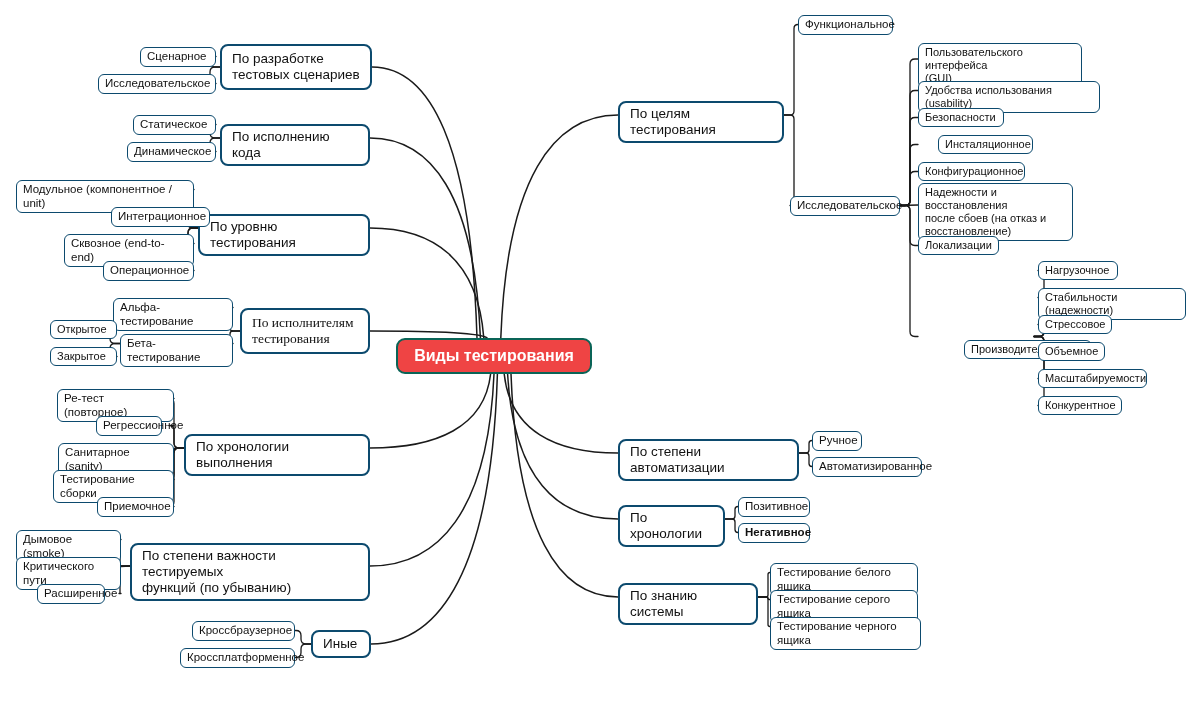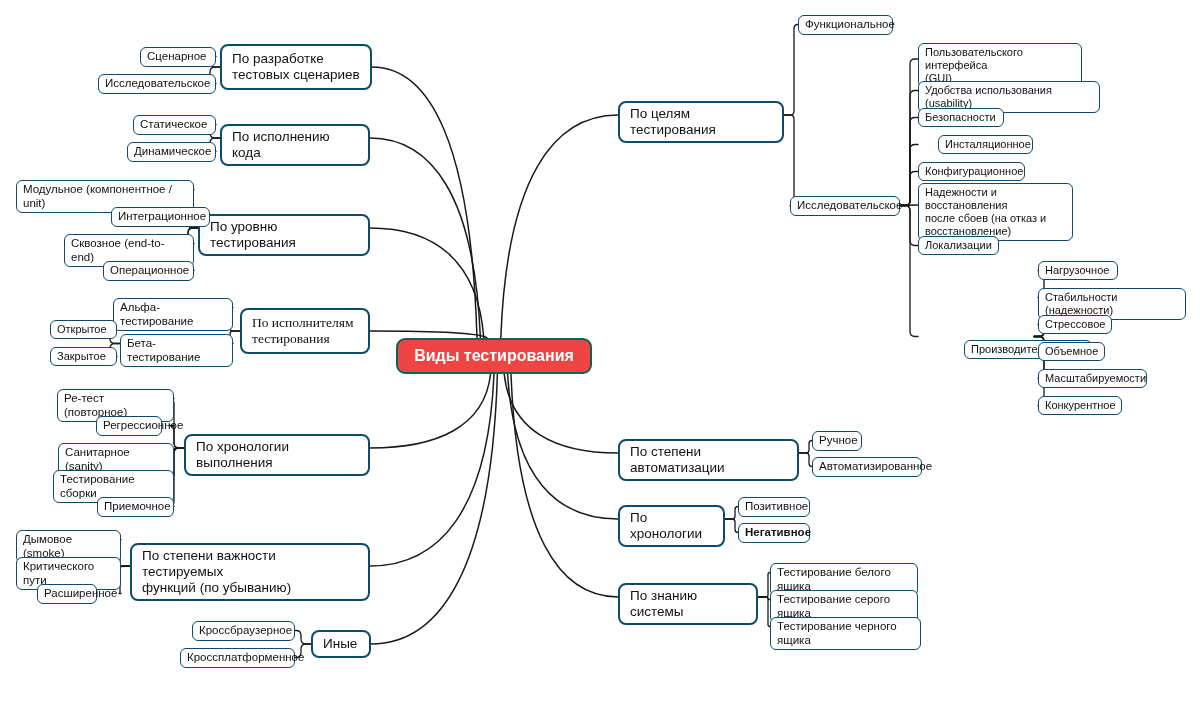--- a/index.html
+++ b/index.html
@@ -145,21 +145,21 @@
       <div class="node lvl1" style="left: 184px; top: 434px; width: 186px; min-height: 28px;">По хронологии выполнения</div>
       <div class="node lvl2" style="left: 57px; top: 389px; width: 117px; min-height: 19px;">Ре-тест (повторное)</div>
       <div class="node lvl2" style="left: 85px; top: 416px; width: 66px; min-height: 19px; margin-left: 11px;">Регрессионное</div>
       <div class="node lvl2" style="left: 58px; top: 443px; width: 116px; min-height: 19px;">Санитарное (sanity)</div>
       <div class="node lvl2" style="left: 53px; top: 470px; width: 121px; min-height: 19px;">Тестирование сборки</div>
       <div class="node lvl2" style="left: 97px; top: 497px; width: 77px; min-height: 19px;">Приемочное</div>
       <div class="node lvl1" style="left: 130px; top: 543px; width: 240px; min-height: 46px;">По степени важности тестируемых
 функций (по убыванию)</div>
       <div class="node lvl2" style="left: 16px; top: 530px; width: 105px; min-height: 19px;">Дымовое (smoke)</div>
       <div class="node lvl2" style="left: 16px; top: 557px; width: 105px; min-height: 19px;">Критического пути</div>
-      <div class="node lvl2" style="left: 37px; top: 584px; width: 60px; min-height: 19px;">Расширенное</div>
+      <div class="node lvl2" style="left: 37px; top: 584px; width: 68px; min-height: 19px;">Расширенное</div>
       <div class="node lvl1" style="left: 311px; top: 630px; width: 60px; min-height: 28px;">Иные</div>
       <div class="node lvl2" style="left: 192px; top: 621px; width: 103px; min-height: 19px;">Кроссбраузерное</div>
       <div class="node lvl2" style="left: 180px; top: 648px; width: 115px; min-height: 19px;">Кроссплатформенное</div>
       <div class="node lvl1" style="left: 618px; top: 101px; width: 166px; min-height: 28px;">По целям тестирования</div>
       <div class="node lvl2" style="left: 798px; top: 15px; width: 95px; min-height: 19px;">Функциональное</div>
       <div class="node lvl2" style="left: 790px; top: 196px; width: 110px; min-height: 19px;">Исследовательское</div>
       <div class="node lvl3" style="left: 918px; top: 43px; width: 164px; min-height: 32px;">Пользовательского интерфейса
 (GUI)</div>
       <div class="node lvl3" style="left: 918px; top: 81px; width: 182px; min-height: 19px;">Удобства использования (usability)</div>
       <div class="node lvl3" style="left: 918px; top: 108px; width: 86px; min-height: 19px;">Безопасности</div>

